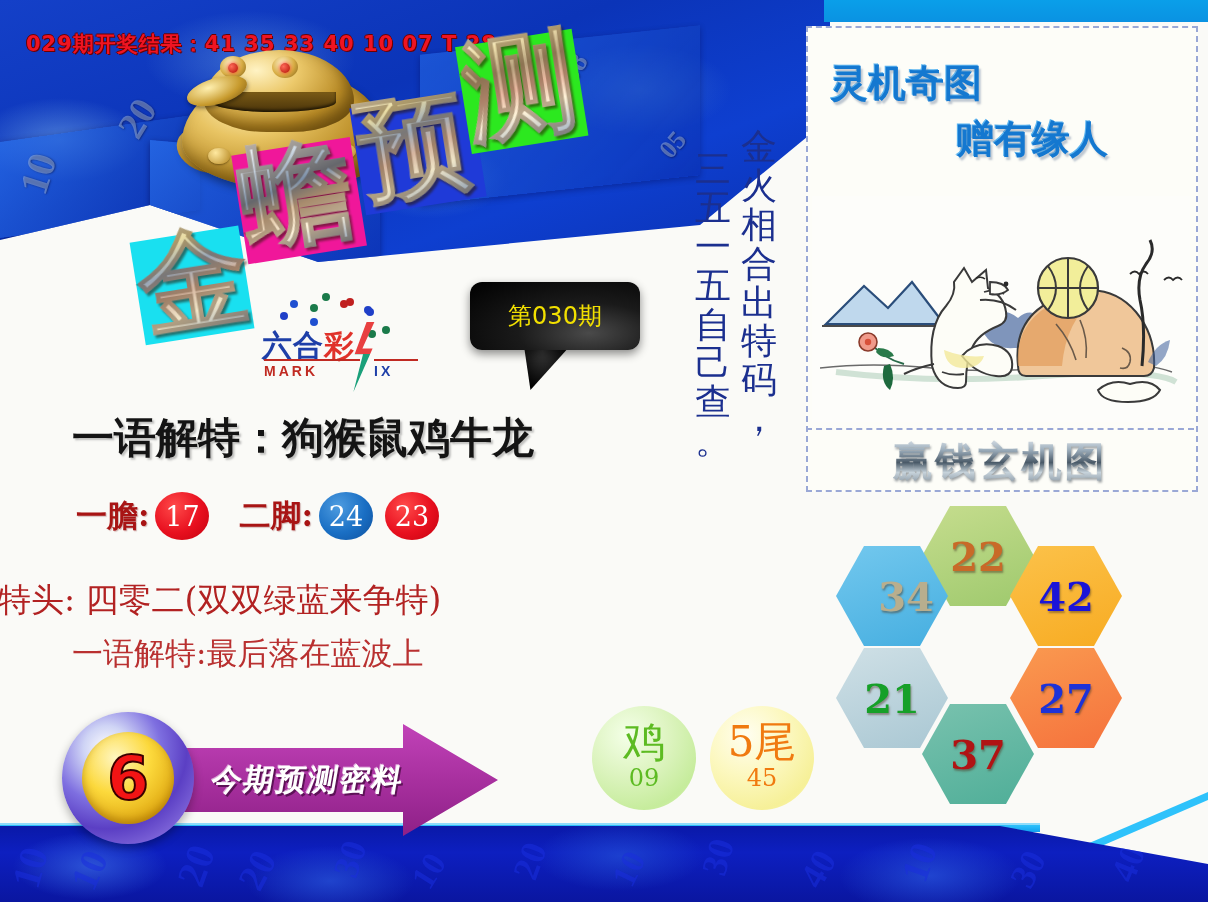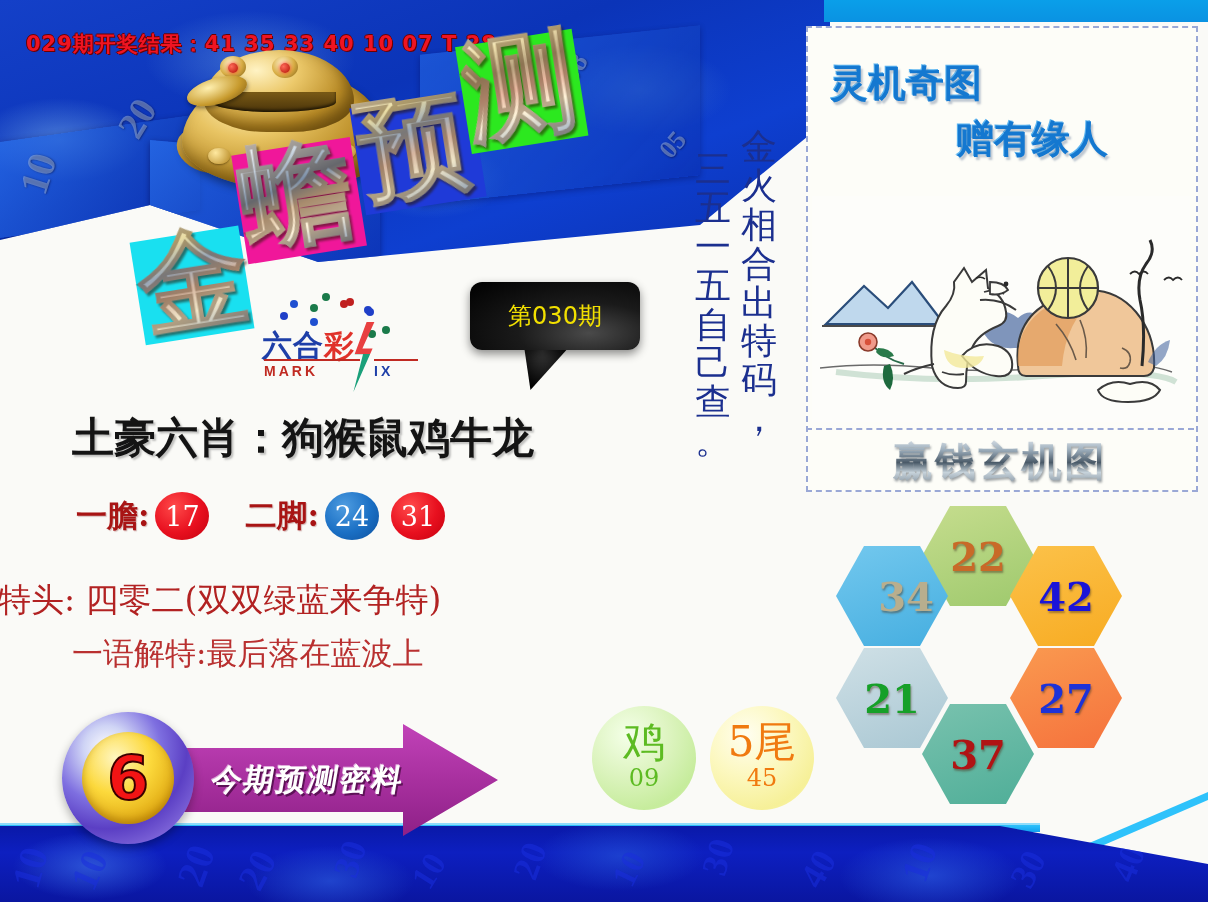--- a/index.html
+++ b/index.html
@@ -449,28 +449,28 @@
     <div class="dot" style="left:78px;top:-26px;background:#c02020;"></div>
     <div class="dot" style="left:104px;top:-18px;background:#1f3fc8;"></div>
     <div class="dot" style="left:120px;top:0px;background:#1a7a4a;"></div>
   </div>
 
   <div class="issue-tail"></div>
   <div class="issue-badge">
     <div class="txt">第030期</div>
   </div>
 
-  <div class="line-zodiac">土豪六肖：狗猴鼠鸡牛龙</div>
+  <div class="line-zodiac">一语解特：狗猴鼠鸡牛龙</div>
 
   <div class="row-dan">
     <span class="dan-label">一膽:</span>
     <span class="ball red">17</span>
-    <span class="dan-label" style="margin-left:30px;">二脚:</span>
+    <span class="dan-label" style="margin-left:24px;">二脚:</span>
     <span class="ball blue">24</span>
-    <span class="ball red">31</span>
+    <span class="ball red">23</span>
   </div>
 
   <div class="line-tetou">特头: 四零二(双双绿蓝来争特)</div>
 
   <div class="line-jiete">一语解特:最后落在蓝波上</div>
 
   <div class="arrow-banner">
     <div class="txt">今期预测密料</div>
   </div>
   <div class="ball6">

